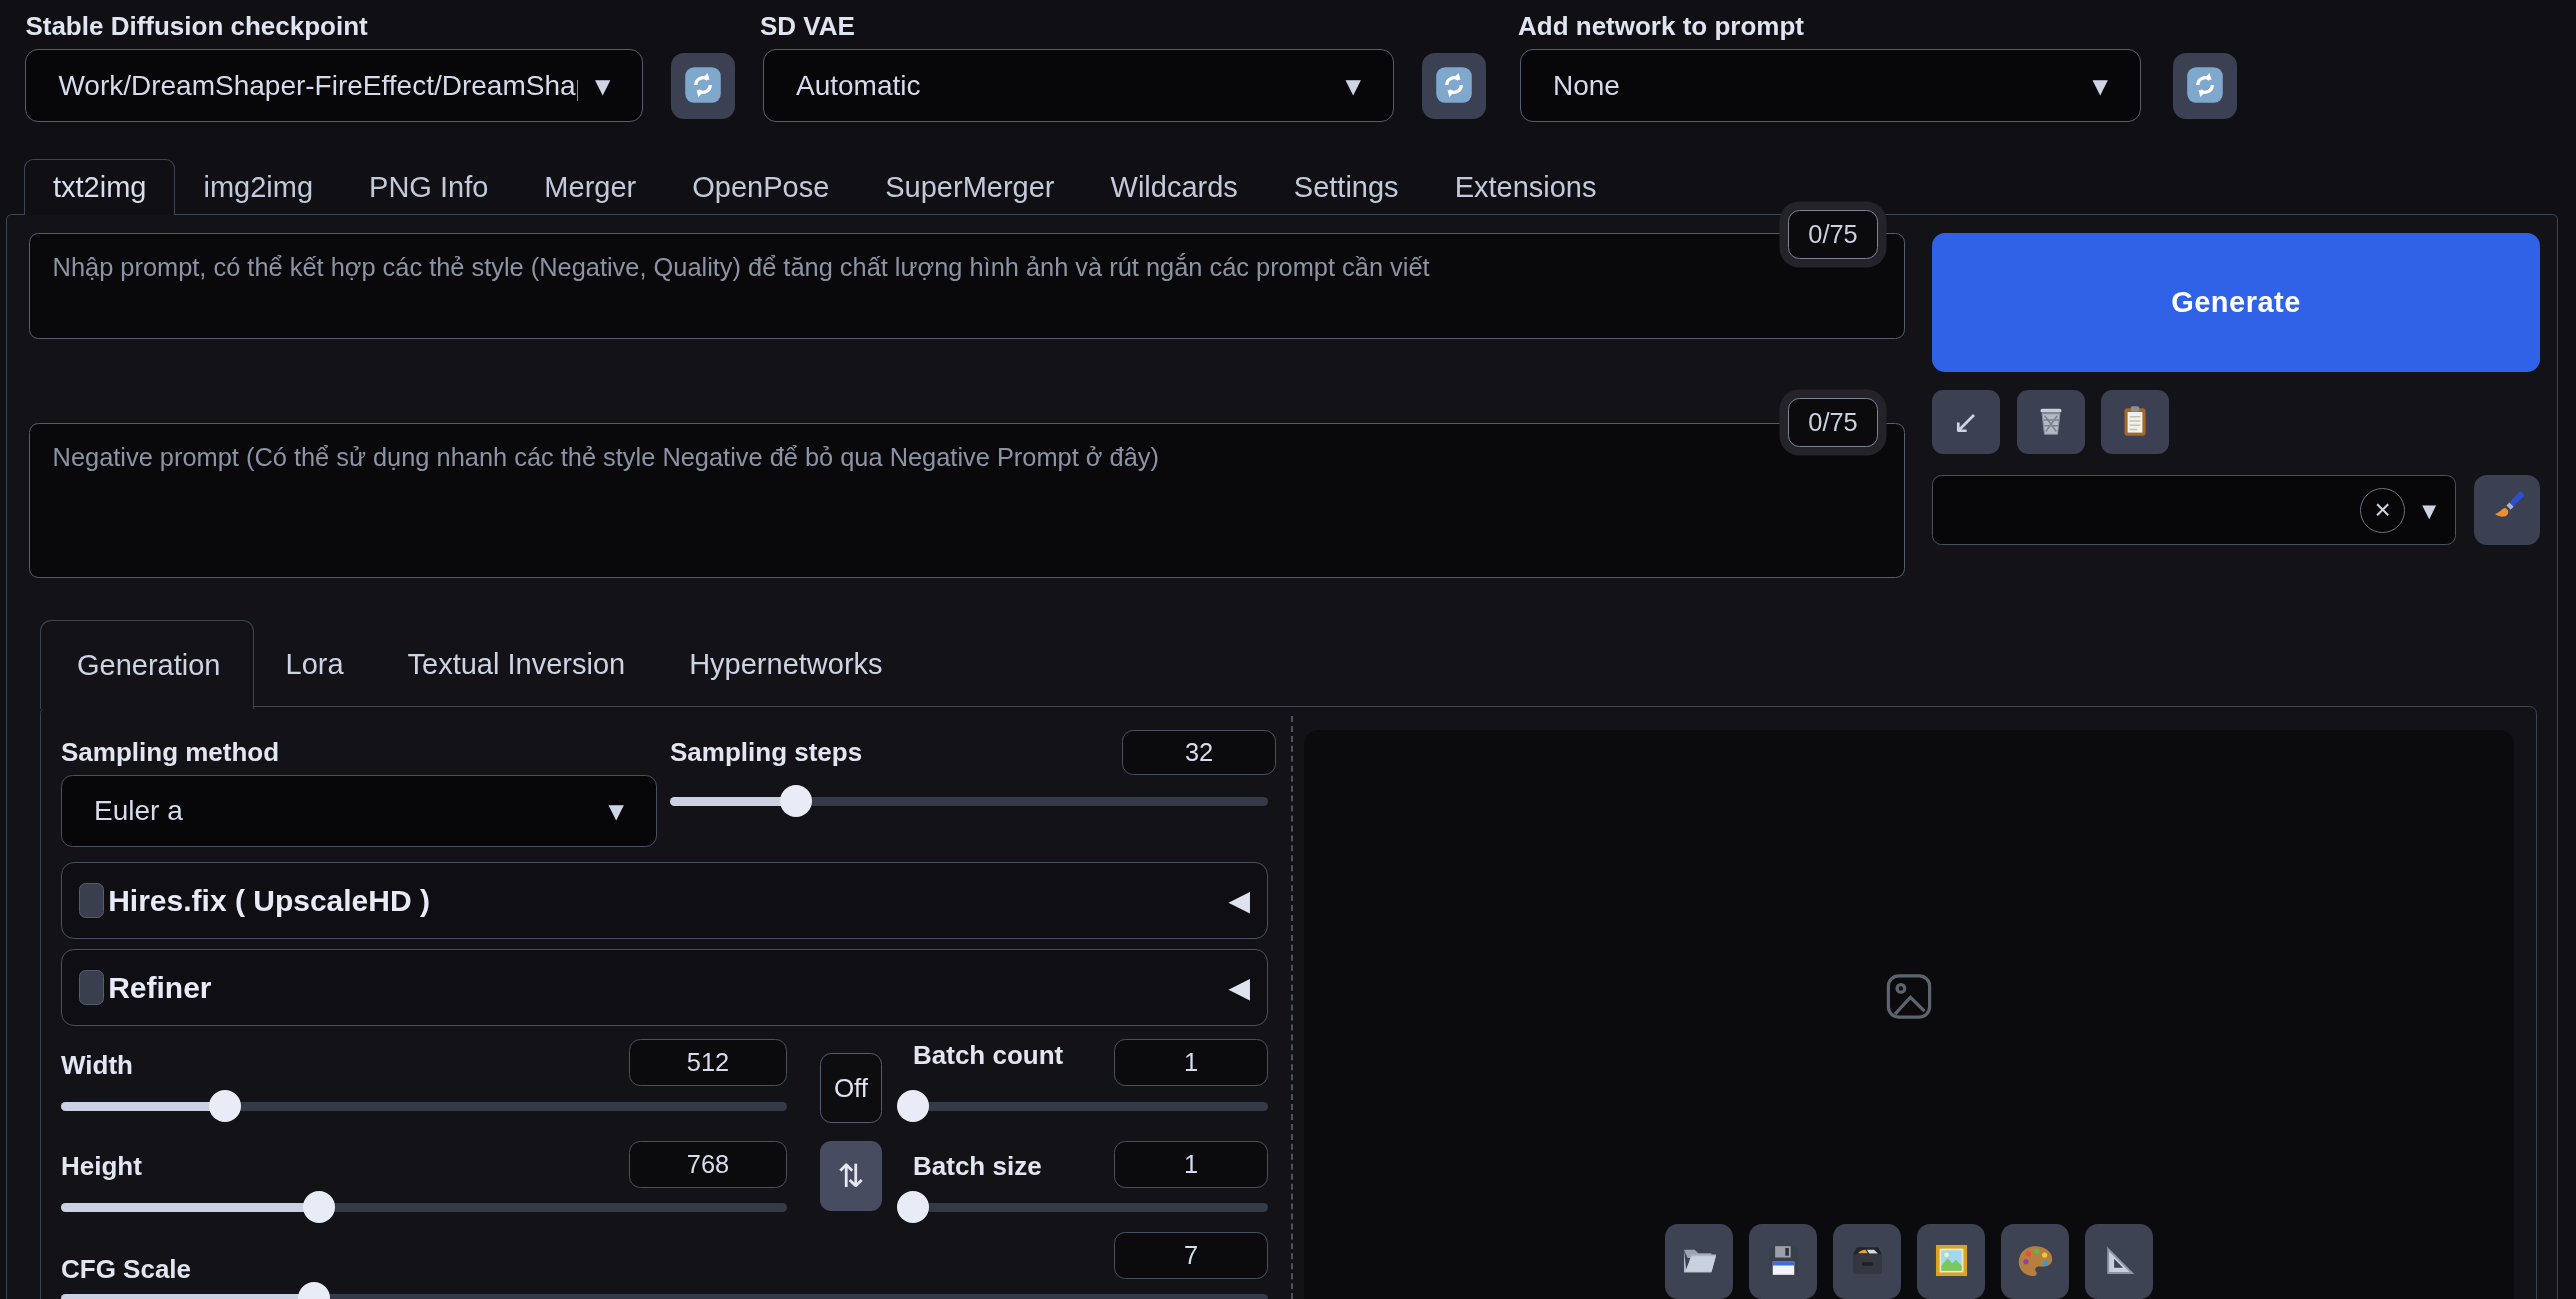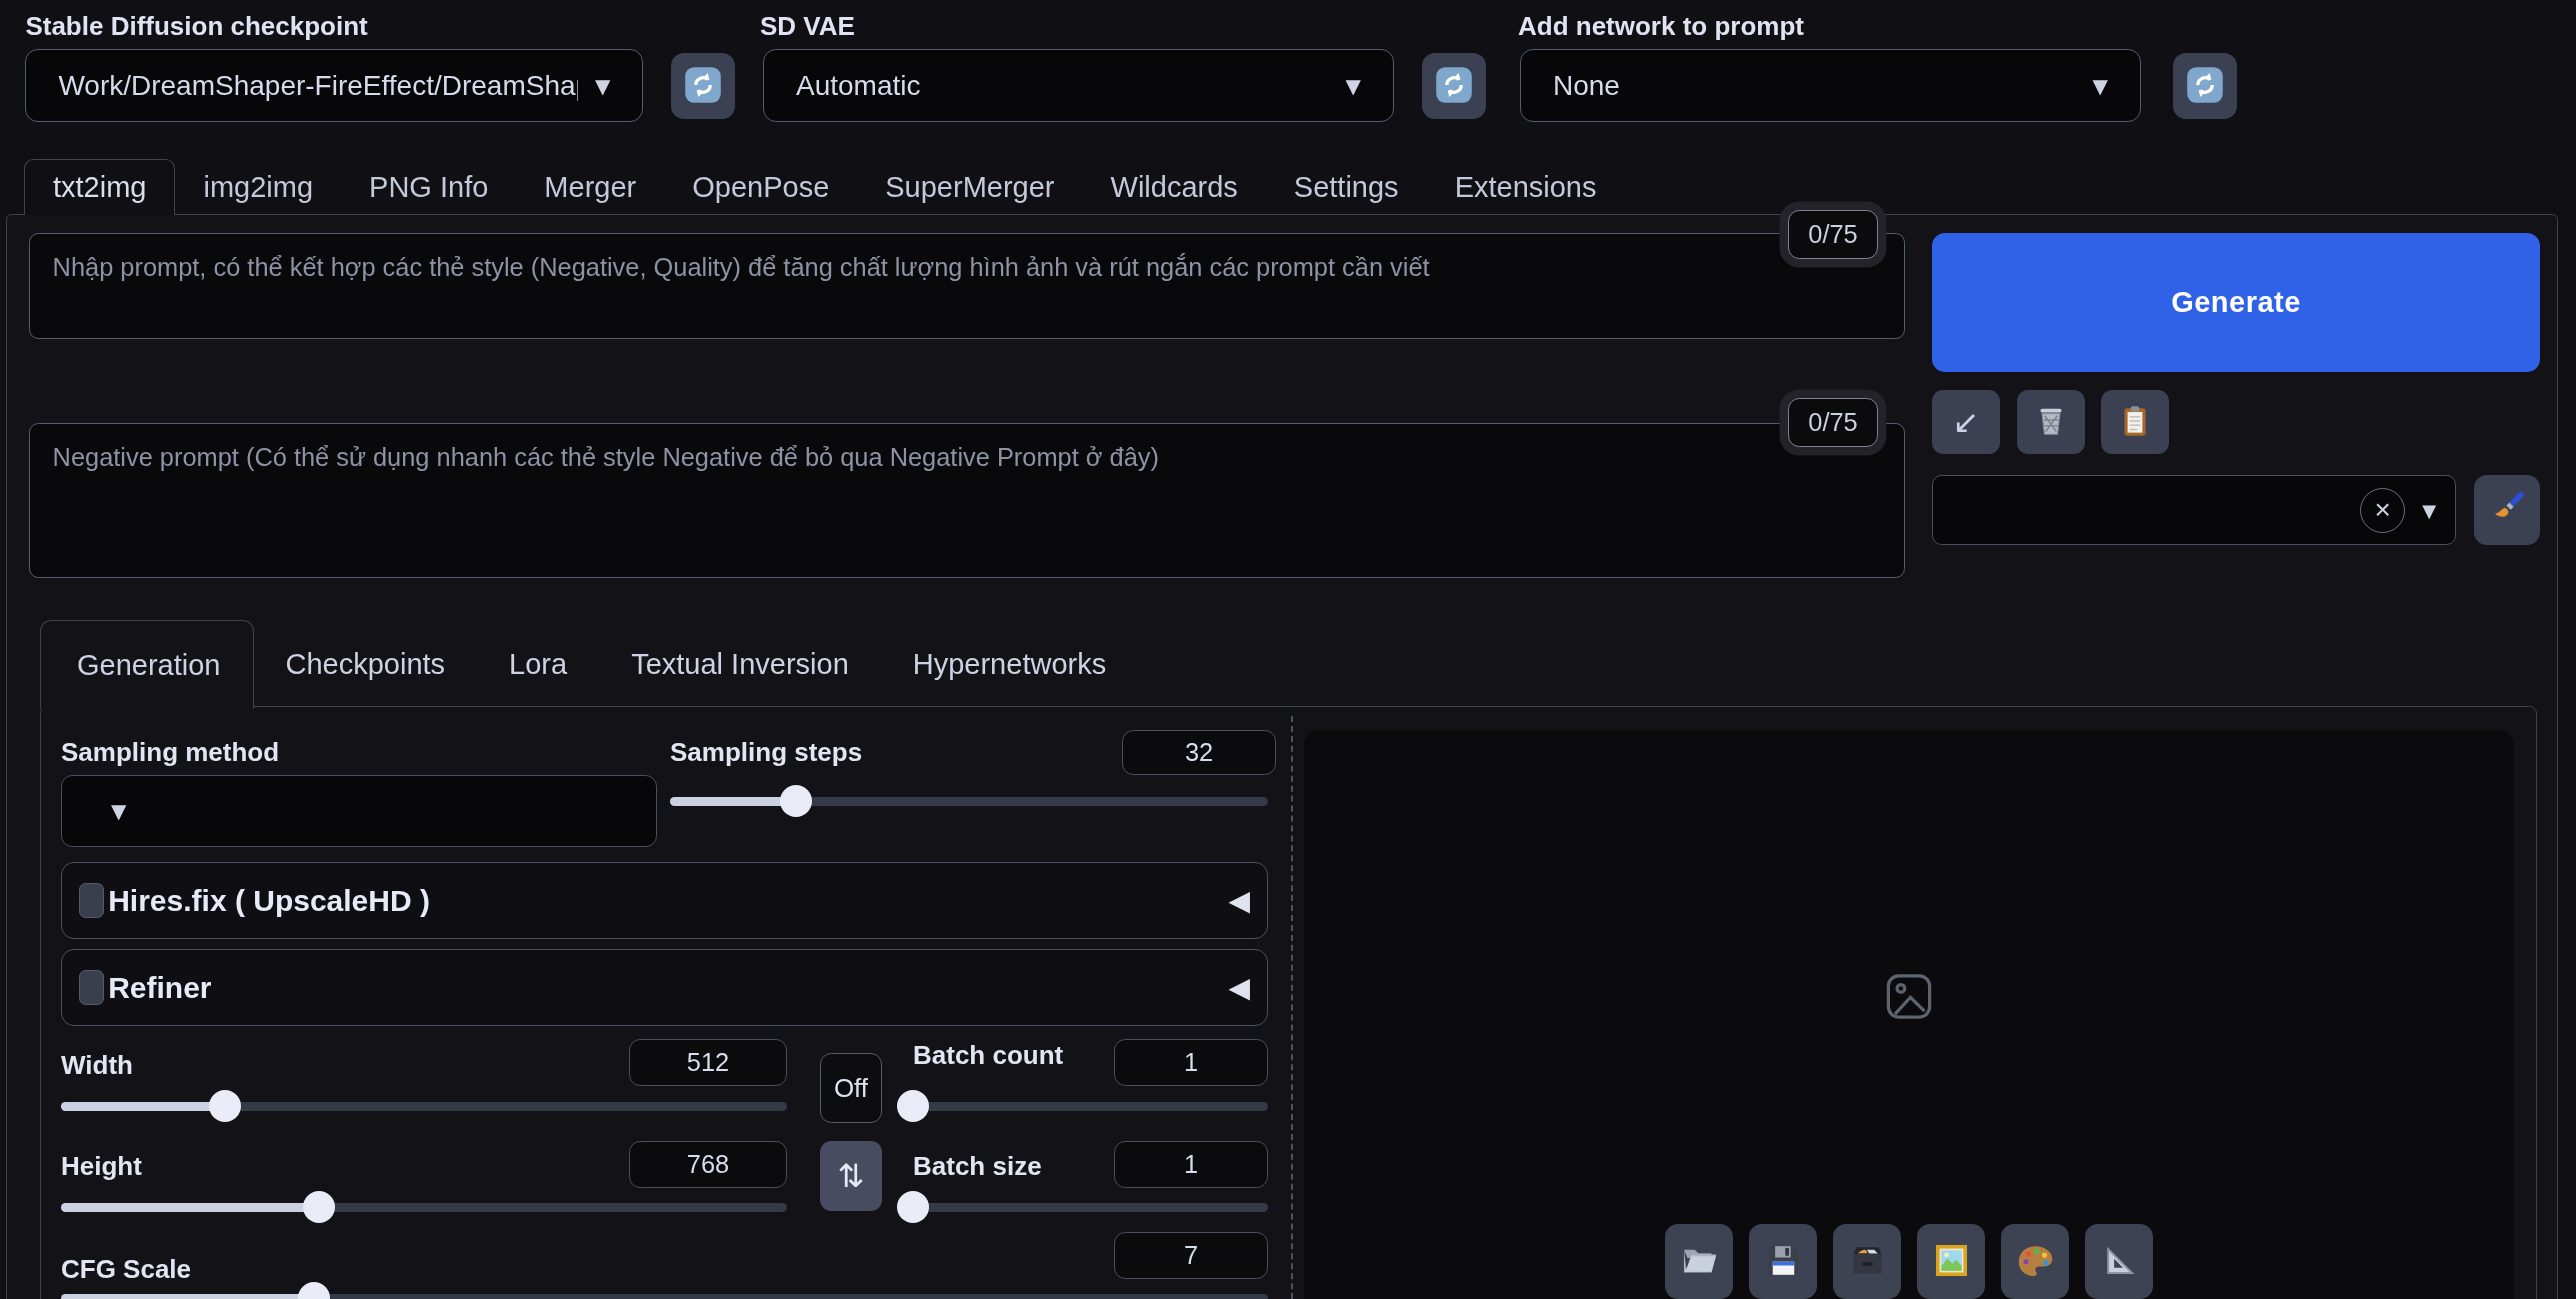--- a/index.html
+++ b/index.html
@@ -179,30 +179,30 @@
   <button class="iconbtn" style="left:2474px;top:475px;width:66px;height:70px;">
     <span><svg viewBox="0 0 36 36" width="38" height="38">
           <path d="M19.5 12.5L29 3c2-1.6 5.3 1.7 3.7 3.7L23.5 16z" fill="#2c4fd0"></path>
           <path d="M17.5 14.8l3.8 3.8 2.6-2.6-3.8-3.8z" fill="#aeb4bf"></path>
           <path d="M16.2 16.8c-3.2 1-4.4 4.4-9 5.6 3.4 2.4 8 3.4 10.4 1.4 1.7-1.4 2-3.8.8-5.4z" fill="#e8922e"></path>
         </svg></span>
   </button>
 
   <div class="subtabs">
     <div class="subtab active">Generation</div>
-    <div class="subtab">Checkpoints</div>
     <div class="subtab">Lora</div>
     <div class="subtab">Textual Inversion</div>
     <div class="subtab">Hypernetworks</div>
   </div>
 
   <div class="inner"></div>
 
   <div class="ctl-label" style="left:61px;top:737px;">Sampling method</div>
   <div class="select" style="left:61px;top:775px;width:596px;height:72px;border-color:#4a5060;border-radius:11.3px;">
+    <span class="val">Euler a</span>
     <span class="caret">▼</span>
   </div>
 
   <div class="ctl-label" style="left:670px;top:737px;">Sampling steps</div>
   <input class="num-input" style="left: 1114px; top: 730px; width: 154px; height: 45px; margin-left: 8px;" value="32">
   <div class="slider" style="left:670px;top:797px;width:598px;">
     <div class="track">
         <div class="fill" style="width: 21%;"></div>
       <div class="handle" style="left: 21%;"></div>
       </div>

